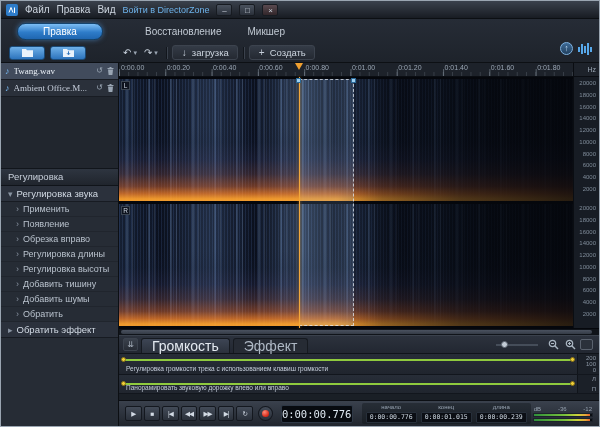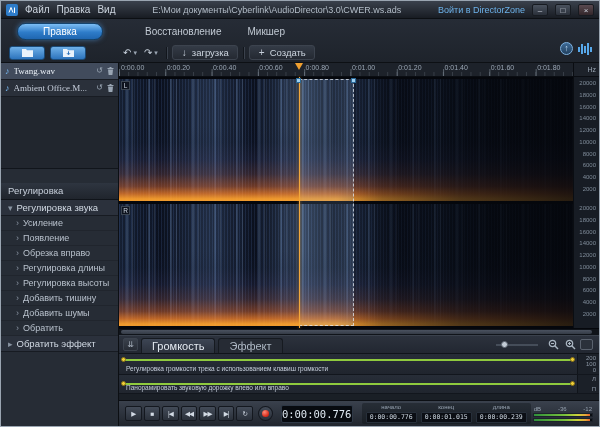--- a/index.html
+++ b/index.html
@@ -36,21 +36,21 @@
   .content{flex:1;display:flex;min-height:0;}
 
   
   .sidebar{flex:0 0 118px;background:#262c35;border-right:1px solid #0c0f13;display:flex;flex-direction:column;}
   .file-list{flex:0 0 106px;background:#21262e;border-bottom:1px solid #11151b;}
   .file-row{height:17px;display:flex;align-items:center;gap:4px;padding:0 4px;font-size:9px;color:#c6cedb;border-bottom:1px solid #181c23;background:#2a303a;}
   .file-row.selected{background:#414b5c;color:#e9eff6;}
   .note-icon{color:#76b5ec;font-size:9px;}
   .file-name{flex:1;white-space:nowrap;overflow:hidden;font-family:Liberation Serif, serif;}
   .row-icon{font-size:8px;color:#98a4b2;line-height:8px;}
-  .panel-hdr{flex:0 0 16px;line-height:16px;padding-left:7px;font-size:9.5px;color:#c9d1dc;background:linear-gradient(#2e3540,#20252d);border-bottom:1px solid #10141a;margin-top:14px;}
+  .panel-hdr{flex:0 0 16px;line-height:16px;padding-left:7px;font-size:9.5px;color:#c9d1dc;background:linear-gradient(#2e3540,#20252d);border-bottom:1px solid #10141a;}
   .tree-group{flex:0 0 16px;display:flex;align-items:center;gap:4px;padding-left:7px;font-size:9.5px;color:#d2dae4;background:#2b313c;border-bottom:1px solid #171b22;}
   .tree-item{flex:0 0 15px;display:flex;align-items:center;gap:4px;padding-left:15px;font-size:9px;color:#b9c2cd;border-bottom:1px solid #20252d;}
   .chev{color:#8893a1;font-size:9px;}
 
   
   .main{flex:1;display:flex;flex-direction:column;min-width:0;background:#14181f;}
   .ruler{flex:0 0 14px;display:flex;border-bottom:1px solid #0a0d12;}
   .ruler-strip{flex:1;position:relative;background-color:#1d222a;
     background-image:linear-gradient(90deg,rgba(200,215,230,.35) 0 1px,transparent 1px),linear-gradient(90deg,rgba(200,215,230,.16) 0 1px,transparent 1px);
     background-size:10.2% 7px,2.04% 4px;background-repeat:repeat-x;background-position:bottom left;}
@@ -79,21 +79,21 @@
   .handle.h1{left:calc(39.6% - 3px);} .handle.h2{left:calc(51.8% - 3px);}
   .freq-col{flex:0 0 26px;display:flex;flex-direction:column;gap:3px;background:#171c24;border-left:1px solid #0a0d12;padding:2px 0;}
   .freq-scale{flex:1;display:flex;flex-direction:column;justify-content:space-between;align-items:flex-end;padding:1px 3px 9px 0;}
   .freq-scale span{font-size:6px;color:#7f8b99;line-height:1;}
 
   .hscroll{flex:0 0 7px;background:#10141a;border-top:1px solid #05070c;padding:1px 2px;}
   .hthumb{height:4px;width:99%;background:linear-gradient(#4a5260,#343b46);border-radius:2px;}
 
   .tracks-hdr{flex:0 0 17px;display:flex;align-items:center;gap:3px;padding:0 4px;background:linear-gradient(#2c323d,#222731);border-top:1px solid #3a414c;border-bottom:1px solid #10141a;}
   .collapse-btn{width:15px;height:13px;border:1px solid #3c434e;border-radius:2px;background:linear-gradient(#3a414c,#272c35);color:#aab4c0;font-size:8px;line-height:11px;text-align:center;}
-  .ptab{height:15px;padding:0 10px;font-size:11px;line-height:15px;color:#aeb8c4;border:1px solid #161a20;border-bottom:none;border-radius:3px 3px 0 0;background:#262b34;margin-top:2px;}
+  .ptab{height:15px;padding:0 10px;font-size:14px;line-height:15px;color:#aeb8c4;border:1px solid #161a20;border-bottom:none;border-radius:3px 3px 0 0;background:#262b34;margin-top:2px;}
   .ptab.active{background:linear-gradient(#3d4554,#2b313c);color:#e4eaf1;}
   .hdr-spacer{flex:1;}
   .zoom-slider{width:42px;height:2px;background:#454d59;position:relative;margin:0 5px;}
   .zoom-thumb{position:absolute;left:5px;top:-3px;width:7px;height:7px;border-radius:50%;background:#c3ccd6;border:1px solid #5a626e;}
   .zicon{width:14px;height:13px;display:flex;align-items:center;justify-content:center;}
   .fit-btn{width:13px;height:11px;border:1px solid #5a626e;border-radius:2px;background:#2b313b;margin-right:2px;}
 
   .track{flex:0 0 19px;position:relative;display:flex;background:linear-gradient(#272d37,#20252e);border-bottom:1px solid #12161d;}
   .track-canvas{flex:1;position:relative;}
   .kf-line{position:absolute;left:5px;right:5px;top:5px;height:2px;background:#8fca3e;}
@@ -130,21 +130,20 @@
 <div class="window">
 
   <div class="titlebar">
     <svg width="12" height="12" viewBox="0 0 12 12">
         <rect width="12" height="12" rx="2" fill="#2e7cc9"></rect>
         <path d="M3 8.5l2-5 2 5M8.5 3.5v5.5" stroke="#fff" stroke-width="1" fill="none"></path>
       </svg>
     <span class="menu-item">Файл</span>
     <span class="menu-item">Правка</span>
     <span class="menu-item">Вид</span>
-    <span class="window-title">E:\Мои документы\Cyberlink\AudioDirector\3.0\CWER.ws.ads</span>
     <span class="dz-link">Войти в DirectorZone</span>
     <span class="win-btn">–</span>
     <span class="win-btn">□</span>
     <span class="win-btn close">×</span>
   </div>
 
   <div class="hdr">
     <div class="hdr-row1">
       <div class="hdr-left">
         <div class="edit-btn">Правка</div>
@@ -224,21 +223,21 @@
             </svg>
         </div>
       </div>
       <div class="panel-hdr">Регулировка</div>
       <div class="tree-group">
         <span class="chev">▾</span>
         <span>Регулировка звука</span>
       </div>
       <div class="tree-item">
           <span class="chev">›</span>
-          <span>Усиление</span>
+          <span>Применить</span>
         </div>
       <div class="tree-item">
           <span class="chev">›</span>
           <span>Появление</span>
         </div>
       <div class="tree-item">
           <span class="chev">›</span>
           <span>Обрезка вправо</span>
         </div>
       <div class="tree-item">

